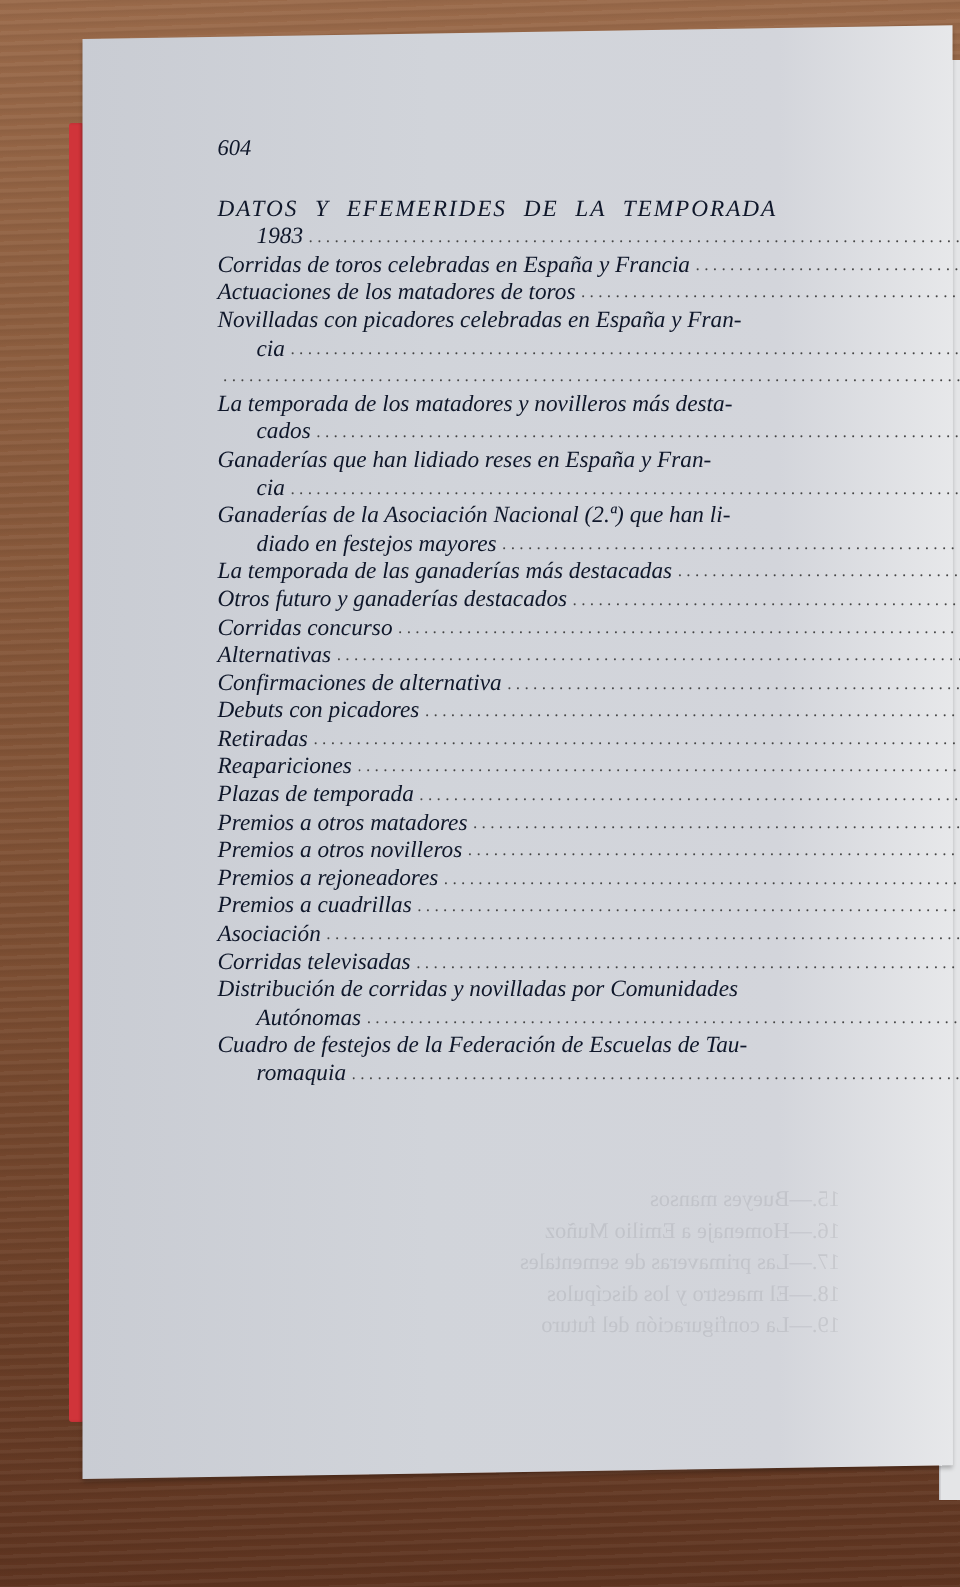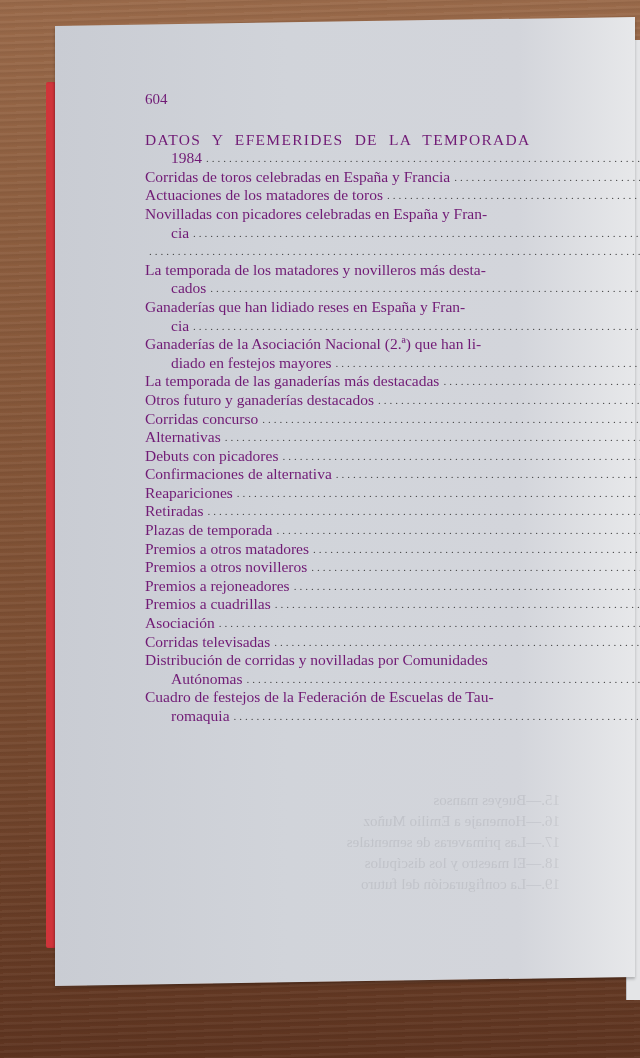--- a/index.html
+++ b/index.html
@@ -23,21 +23,21 @@
     transform: skewY(-0.9deg);
     transform-origin: left top;
     box-shadow: 0 2px 3px rgba(0,0,0,0.25);
   }
   .next-page {
     position: absolute; left: 626px; top: 40px; width: 14px; height: 960px;
     background: #e4e5e7; border-left: 1px solid #bfc0c4;
   }
   .content {
     position: absolute; left: 145px; top: 90px; width: 430px;
-    color: #701a75; font-size: 15.5px; line-height: 18.6px;
+    color: #0f172a; font-size: 15.5px; line-height: 18.6px; font-style: italic;
   }
   .folio { font-size: 15px; margin-bottom: 22px; }
   .entry { display: flex; align-items: center; }
   .entry .text { flex: 1; }
   .entry .line { display: flex; }
   .entry .line .lbl { white-space: nowrap; }
   .entry .line .dots {
     flex: 1; overflow: hidden; white-space: nowrap; letter-spacing: 3px;
     margin: 0 6px 0 4px; font-size: 11px; color: #444;
   }
@@ -58,21 +58,21 @@
 <div class="next-page"></div>
 <div class="page"></div>
 
 <div class="content">
   <div class="folio">604</div>
 
   <div class="entry header">
     <div class="text">
       <div class="lbl-cap">DATOS Y EFEMERIDES DE LA TEMPORADA</div>
       <div class="line cont">
-        <span class="lbl">1984</span>
+        <span class="lbl">1983</span>
         <span class="dots"></span>
       </div>
     </div>
 
   </div>
 
   <div id="entries">
       <div class="entry">
         <div class="text">
           <div class="line">
@@ -160,45 +160,45 @@
         <div class="text">
           <div class="line">
             <span class="lbl">Alternativas</span>
             <span class="dots"></span>
           </div>
         </div>
       </div>
       <div class="entry">
         <div class="text">
           <div class="line">
+            <span class="lbl">Confirmaciones de alternativa</span>
+            <span class="dots"></span>
+          </div>
+        </div>
+      </div>
+      <div class="entry">
+        <div class="text">
+          <div class="line">
             <span class="lbl">Debuts con picadores</span>
             <span class="dots"></span>
           </div>
         </div>
       </div>
       <div class="entry">
         <div class="text">
           <div class="line">
-            <span class="lbl">Confirmaciones de alternativa</span>
+            <span class="lbl">Retiradas</span>
             <span class="dots"></span>
           </div>
         </div>
       </div>
       <div class="entry">
         <div class="text">
           <div class="line">
             <span class="lbl">Reapariciones</span>
-            <span class="dots"></span>
-          </div>
-        </div>
-      </div>
-      <div class="entry">
-        <div class="text">
-          <div class="line">
-            <span class="lbl">Retiradas</span>
             <span class="dots"></span>
           </div>
         </div>
       </div>
       <div class="entry">
         <div class="text">
           <div class="line">
             <span class="lbl">Plazas de temporada</span>
             <span class="dots"></span>
           </div>

